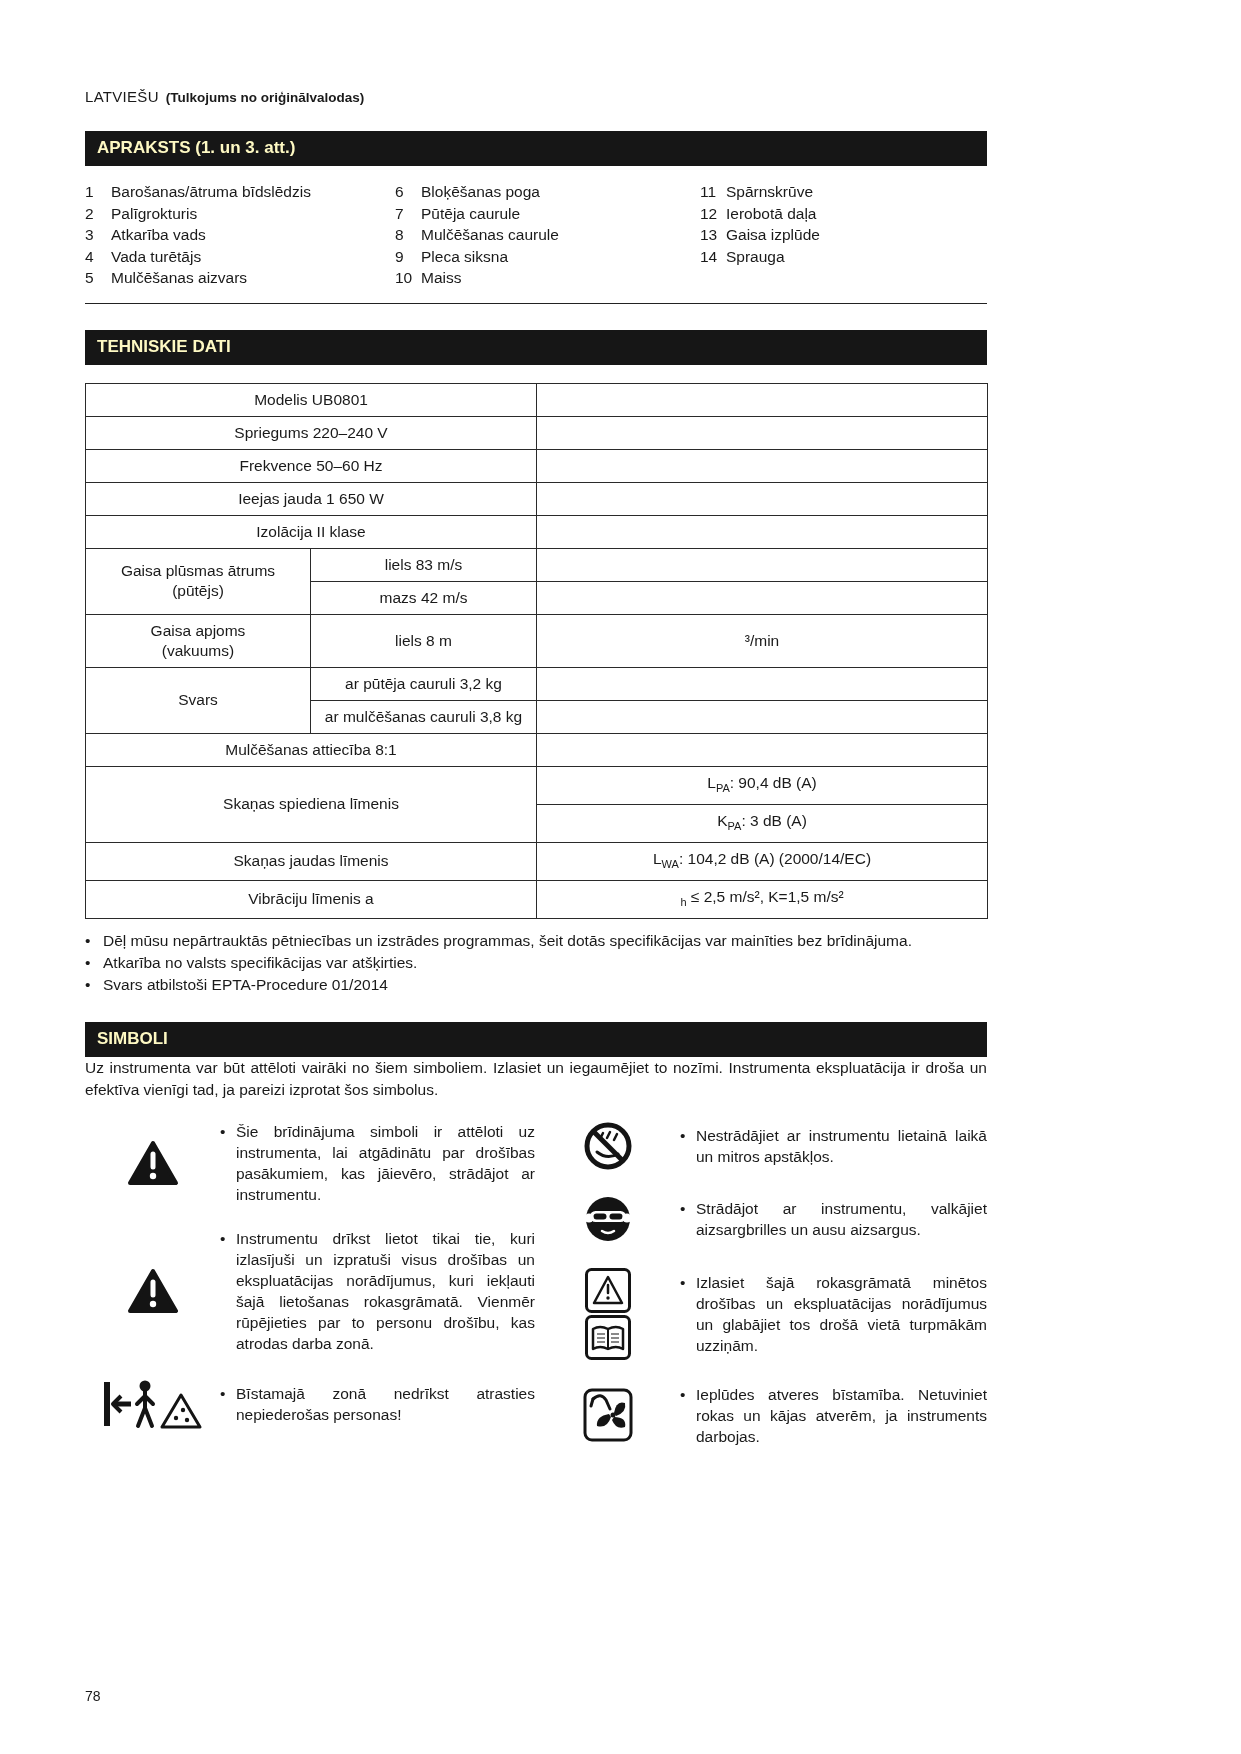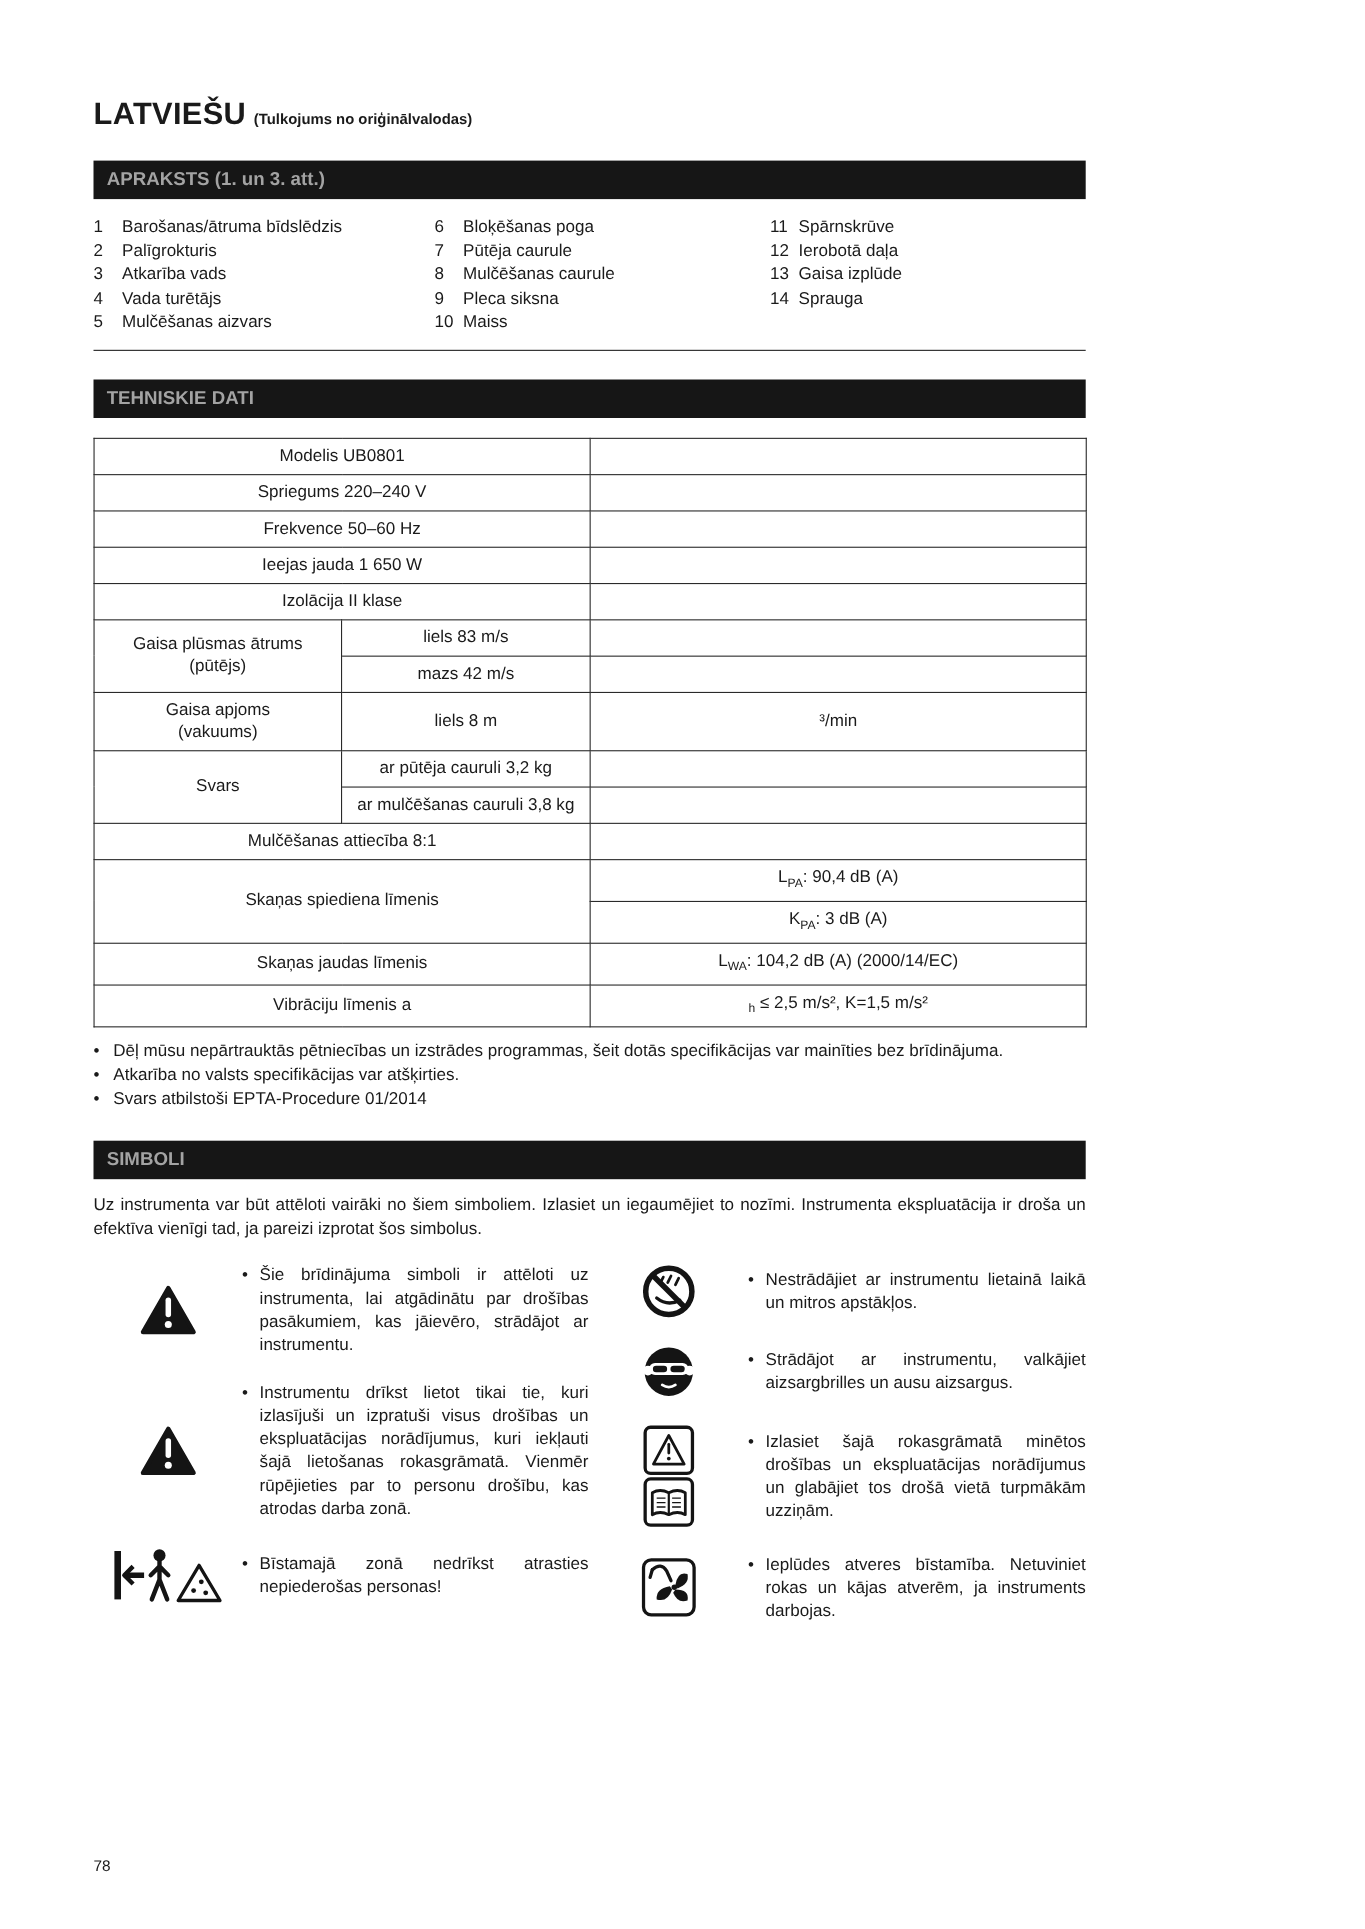--- a/index.html
+++ b/index.html
@@ -5,25 +5,25 @@
   * { box-sizing: border-box; margin: 0; padding: 0; }
   html,body { background:#ffffff; }
   body {
     width: 1241px; height: 1754px; position: relative;
     font-family: "Liberation Sans", sans-serif;
     color: #1a1a1a;
   }
   .content { position: absolute; left: 85px; top: 0; width: 902px; }
 
   .lang-line { margin-top: 88px; display: flex; align-items: baseline; gap: 7px; }
-  .lang-title { font-size: 28px; font-weight: bold; letter-spacing: .3px; }
+  .lang-title { font-size: 15px; font-weight: normal; letter-spacing: .3px; }
   .lang-sub { font-size: 13.5px; font-weight: bold; }
 
   .section-bar {
-    margin-top: 26px; background: #161616; color: #a3a3a3;
+    margin-top: 26px; background: #161616; color: #fef9c3;
     font-size: 17px; font-weight: bold; padding: 7px 12px 8px 12px;
   }
 
   .parts { margin-top: 15px; display: grid; grid-template-columns: 310px 305px 287px; font-size: 15.5px; }
   .parts-col { display: flex; flex-direction: column; }
   .part { display: flex; line-height: 21.5px; }
   .part .num { flex: none; width: 26px; }
 
   .rule { margin-top: 14px; border: none; border-top: 1.5px solid #222; height: 0; }
 
@@ -32,21 +32,21 @@
     border: 1.5px solid #2a2a2a; text-align: center; vertical-align: middle;
     padding: 6px 8px; height: 33px; white-space: pre-line; line-height: 20px;
   }
   sub.sb { font-size: 11px; }
 
   .notes { margin-top: 11px; font-size: 15.5px; line-height: 22px; }
   .note { display: flex; }
   .note .bullet { flex: none; width: 18px; }
   .note .txt { flex: 1; text-align: justify; }
 
-  .intro { margin-top: 13px; font-size: 15.5px; line-height: 22px; text-align: justify; }
+  .intro { font-size: 15.5px; line-height: 22px; text-align: justify; }
 
   .symbols { margin-top: 20px; display: grid; grid-template-columns: 450px 452px; }
   .sym-col { display: flex; flex-direction: column; }
   .sym-row { display: flex; align-items: center; margin-bottom: 23px; }
   .sym-icon-zone { flex: none; display: flex; justify-content: center; align-items: center; }
   .sym-col.left .sym-icon-zone { width: 135px; }
   .sym-col.right .sym-icon-zone { width: 145px; }
   .sym-text { flex: 1; display: flex; font-size: 15.5px; line-height: 21px; }
   .sym-text .bullet { flex: none; width: 16px; }
   .sym-text .txt { flex: 1; text-align: justify; }

